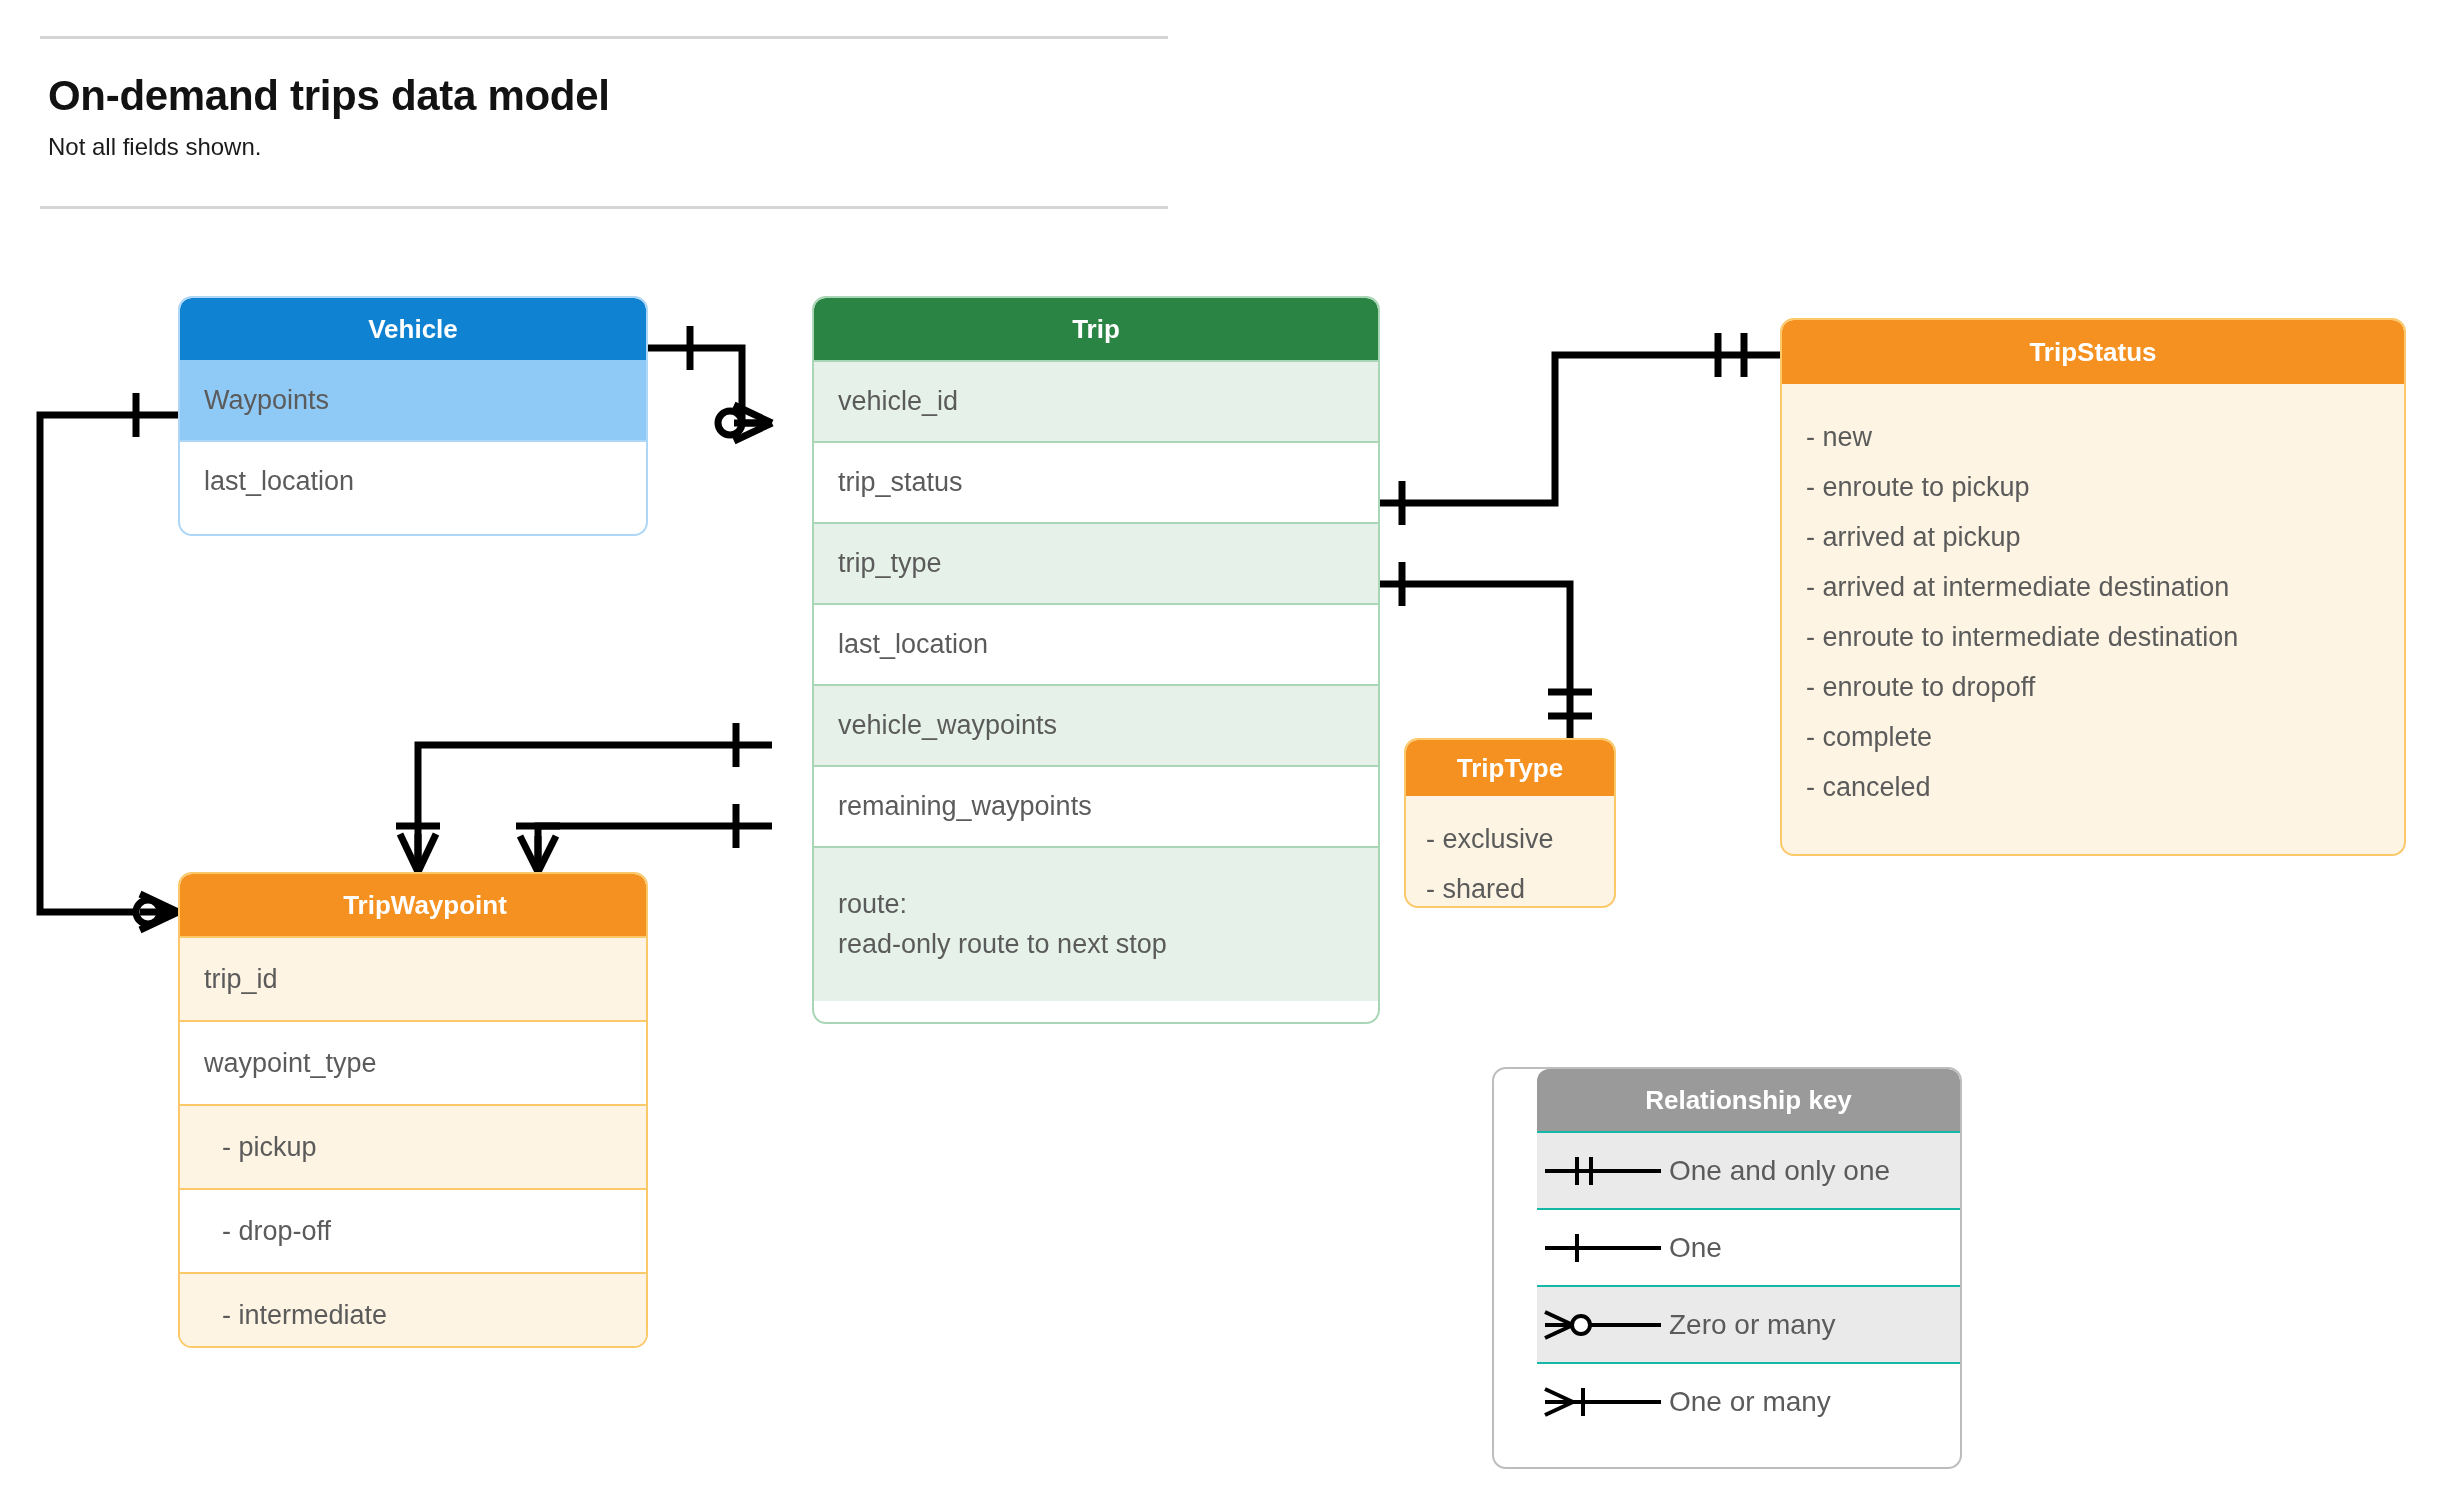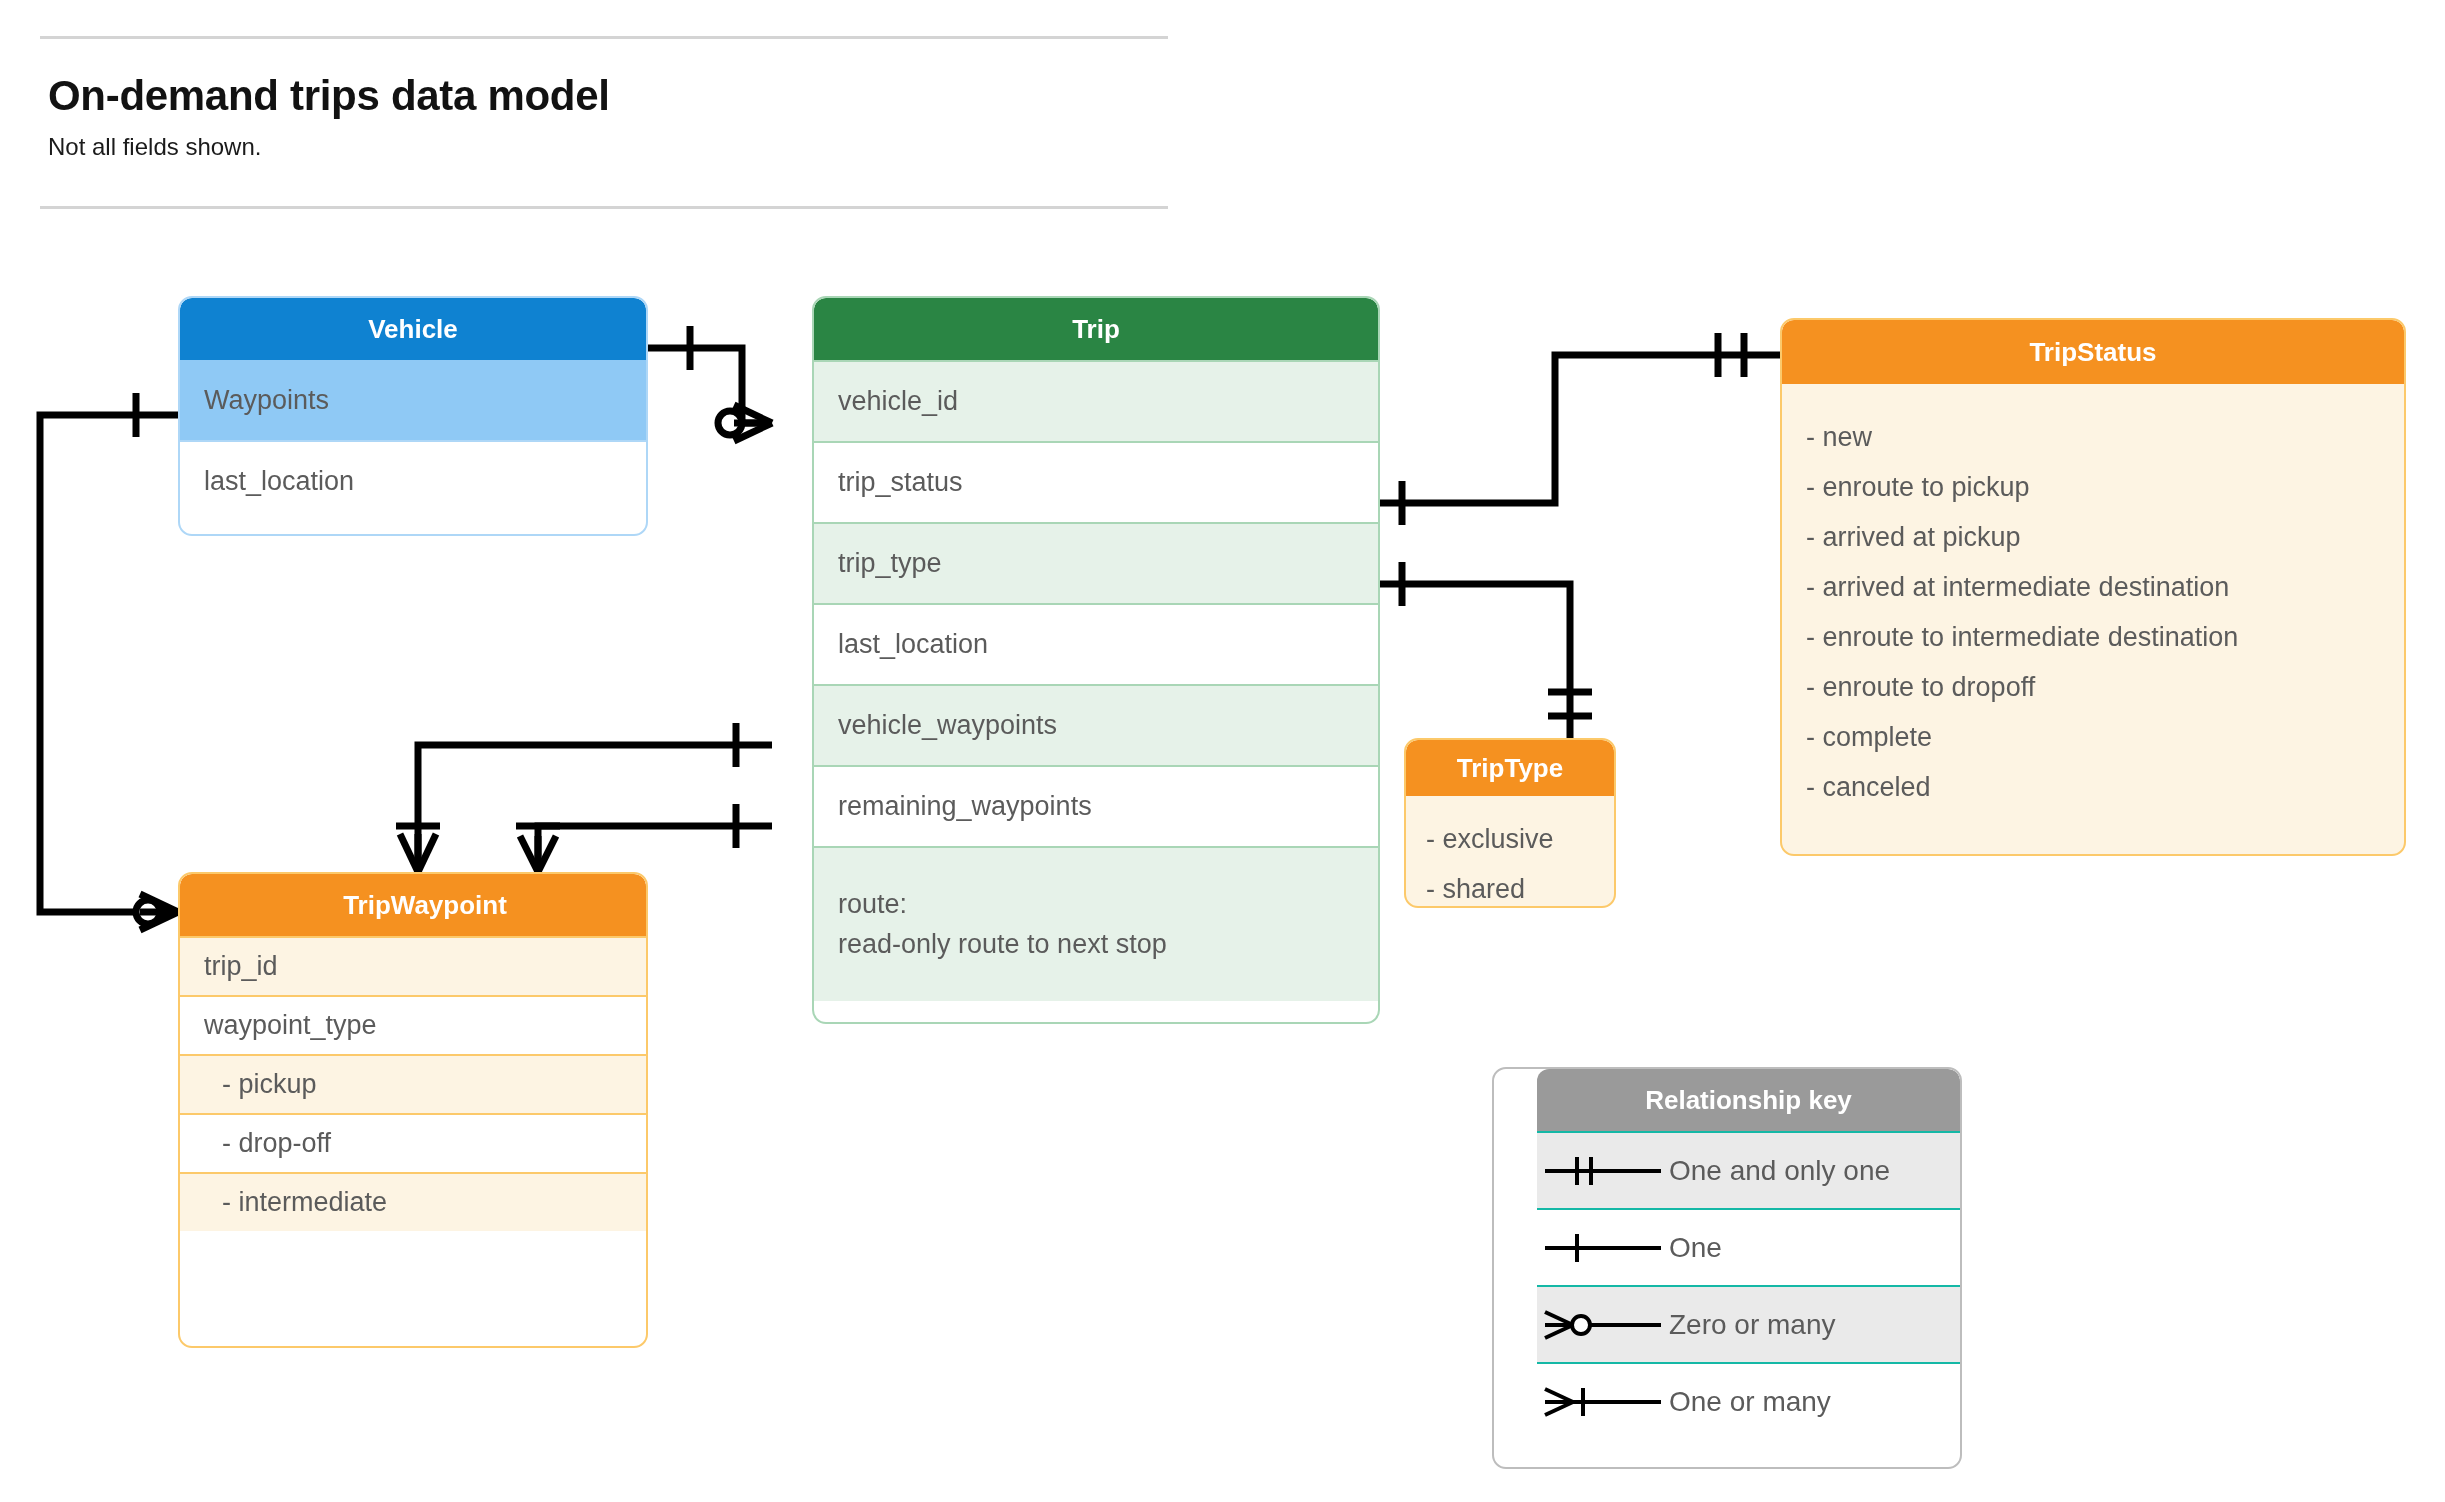--- a/index.html
+++ b/index.html
@@ -157,21 +157,21 @@
     border: 2px solid #fcc96a;
     background: #ffffff;
   }
   #tripwaypoint .hdr {
     height: 62px;
     background: #f59120;
     border-radius: 12px 12px 0 0;
     padding-left: 24px;
   }
   #tripwaypoint .row {
-    height: 59px;
+    height: 84px;
     border-top: 2px solid #fcc96a;
   }
   #tripwaypoint .row:first-of-type { border-top: none; }
   #tripwaypoint .row.tinted { background: #fdf4e3; }
   #tripwaypoint .row.plain { background: #ffffff; }
   #tripwaypoint .row.indented { padding-left: 42px; text-align: right; }
 
   
   #tripstatus {
     left: 1780px;

